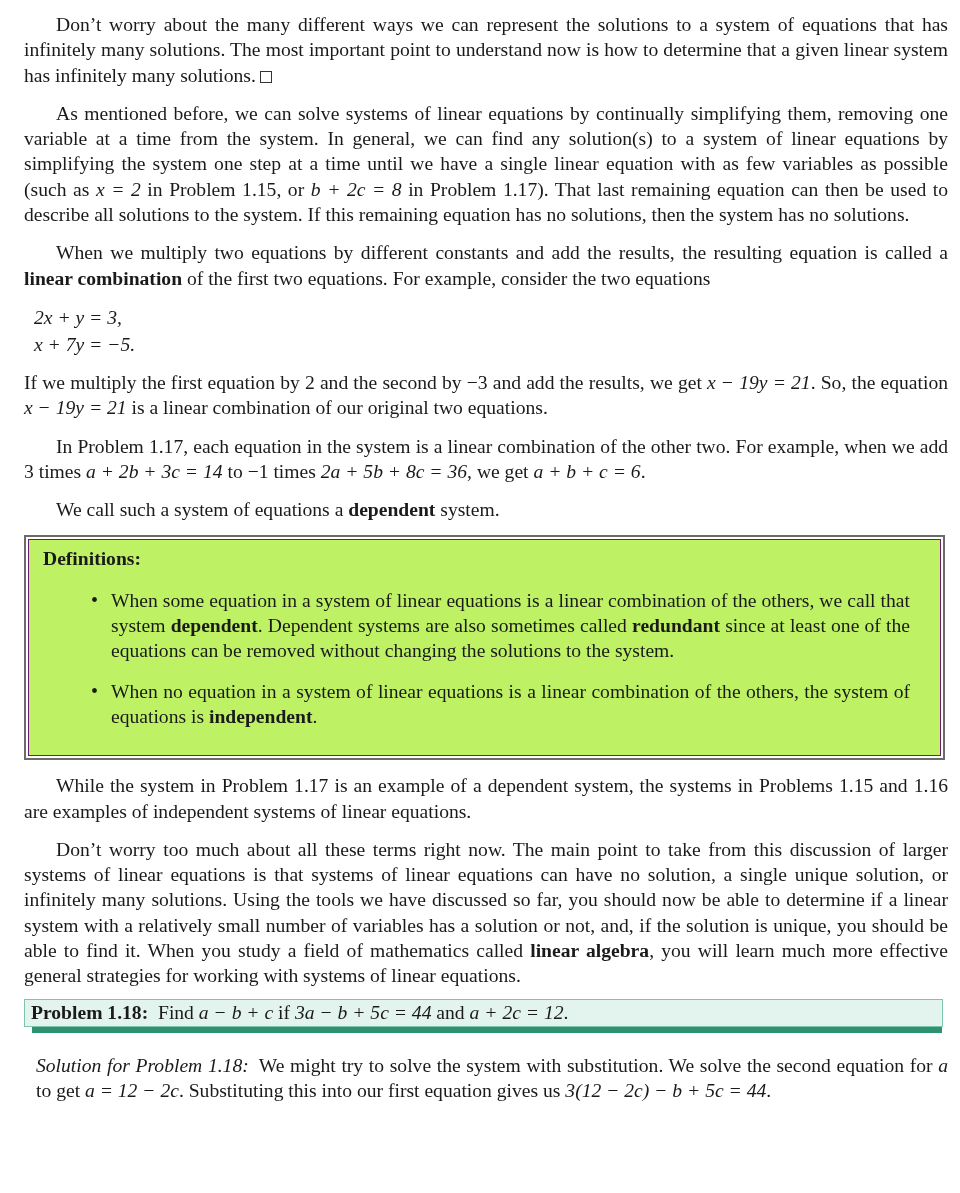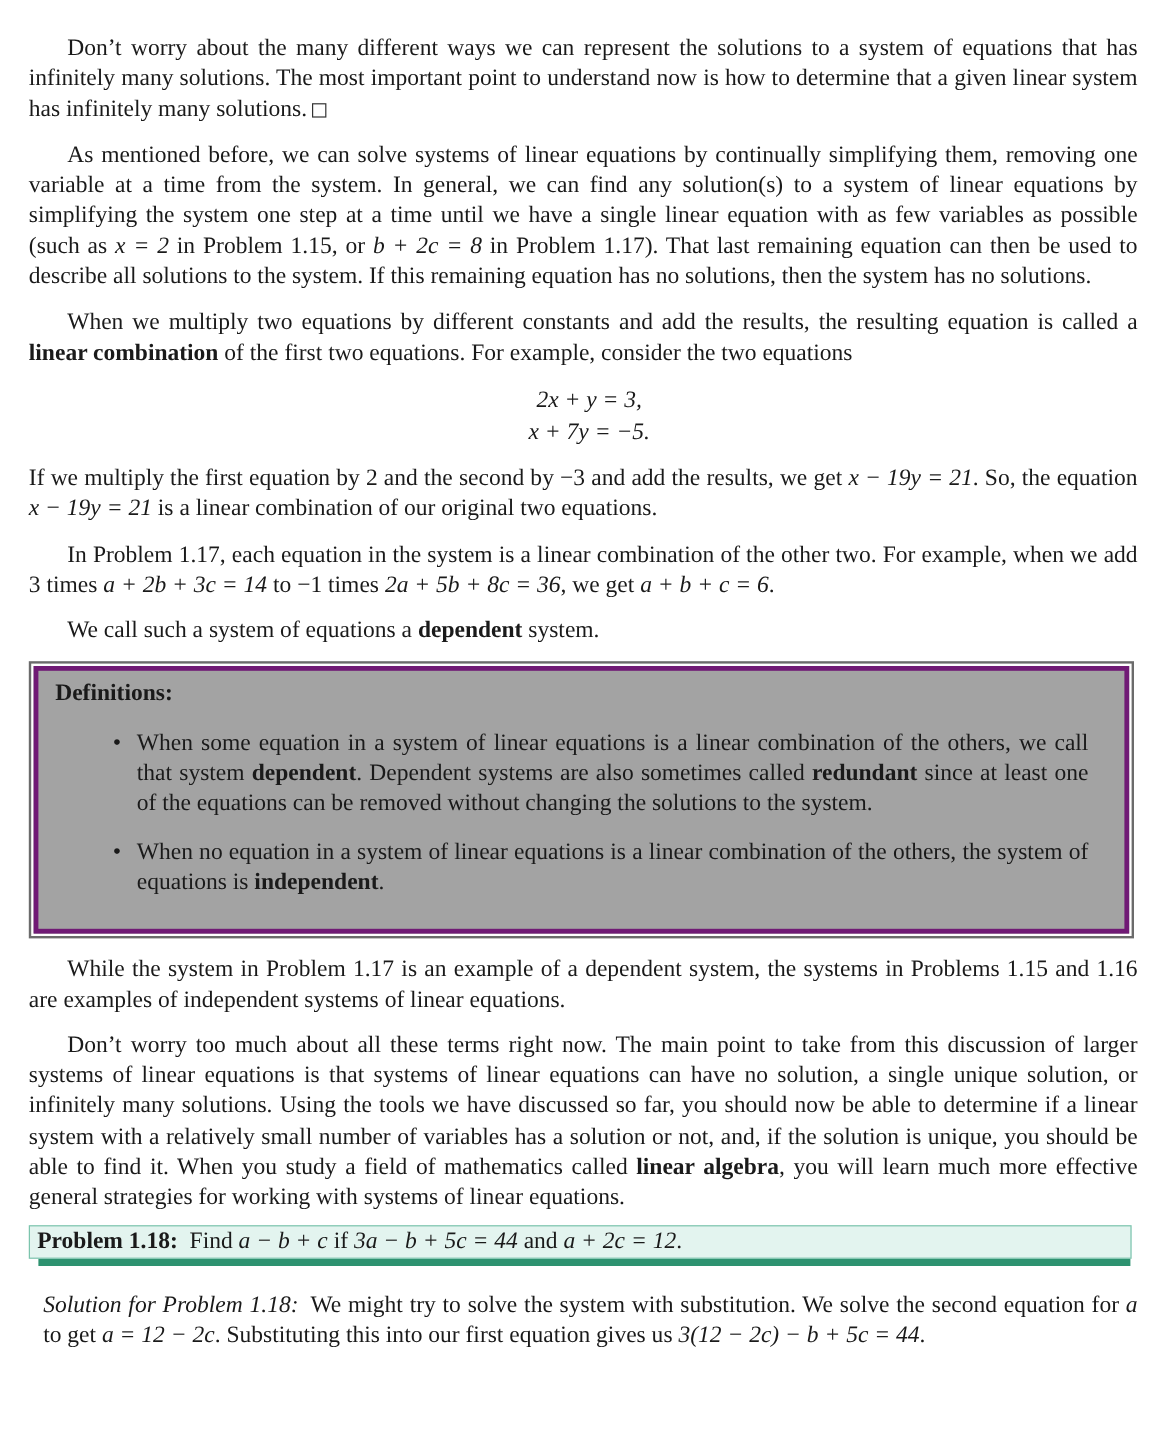--- a/index.html
+++ b/index.html
@@ -3,43 +3,43 @@
 <meta charset="utf-8">
 <style>
   html, body { margin: 0; padding: 0; background: #ffffff; }
   body {
     width: 960px; height: 1193px; overflow: hidden;
     font-family: "Liberation Serif", "DejaVu Serif", serif;
     color: #1a1a1a;
     font-size: 19.6px;
     line-height: 25.3px;
   }
-  .page { position: relative; padding: 28px 12px 0 24px; }
+  .page { position: relative; padding: 12px 12px 0 24px; }
   p { margin: 0; text-align: justify; text-align-last: left; }
   .indent { text-indent: 32px; }
   .gap { margin-top: 13px; }
   b { font-weight: bold; }
   i.v { font-style: italic; }
   .qed {
     display: inline-block; width: 10px; height: 10px;
     border: 1px solid #333; vertical-align: -1px; margin-left: 4px;
   }
-  .display { text-align: center; margin: 13px 0 12px 0; line-height: 27px; }
+  .display { margin: 13px 0 12px 0; line-height: 27px; }
   .display div { padding-left: 10px; }
 
   .defbox {
     margin-top: 13px;
     width: 913px;
     border: 2px solid #6b6b6b;
     padding: 2px;
     background: #fff;
   }
   .defbox-inner {
-    border: 4px solid #701a75;
-    background: #a3a3a3;
+    border: 1px solid #701a75;
+    background: #bef264;
     padding: 6px 14px 10px 14px;
   }
   .def-title { font-weight: bold; margin-bottom: 13px; }
   .def-list { list-style: none; margin: 16px; padding: 0 0 0 52px; }
   .def-list li { position: relative; margin-bottom: 15px; text-align: justify; }
   .def-list li:last-child { margin-bottom: 0; }
   .def-list li::before {
     content: "\2022"; position: absolute; left: -20px; top: 0; font-size: 20px;
   }
 

